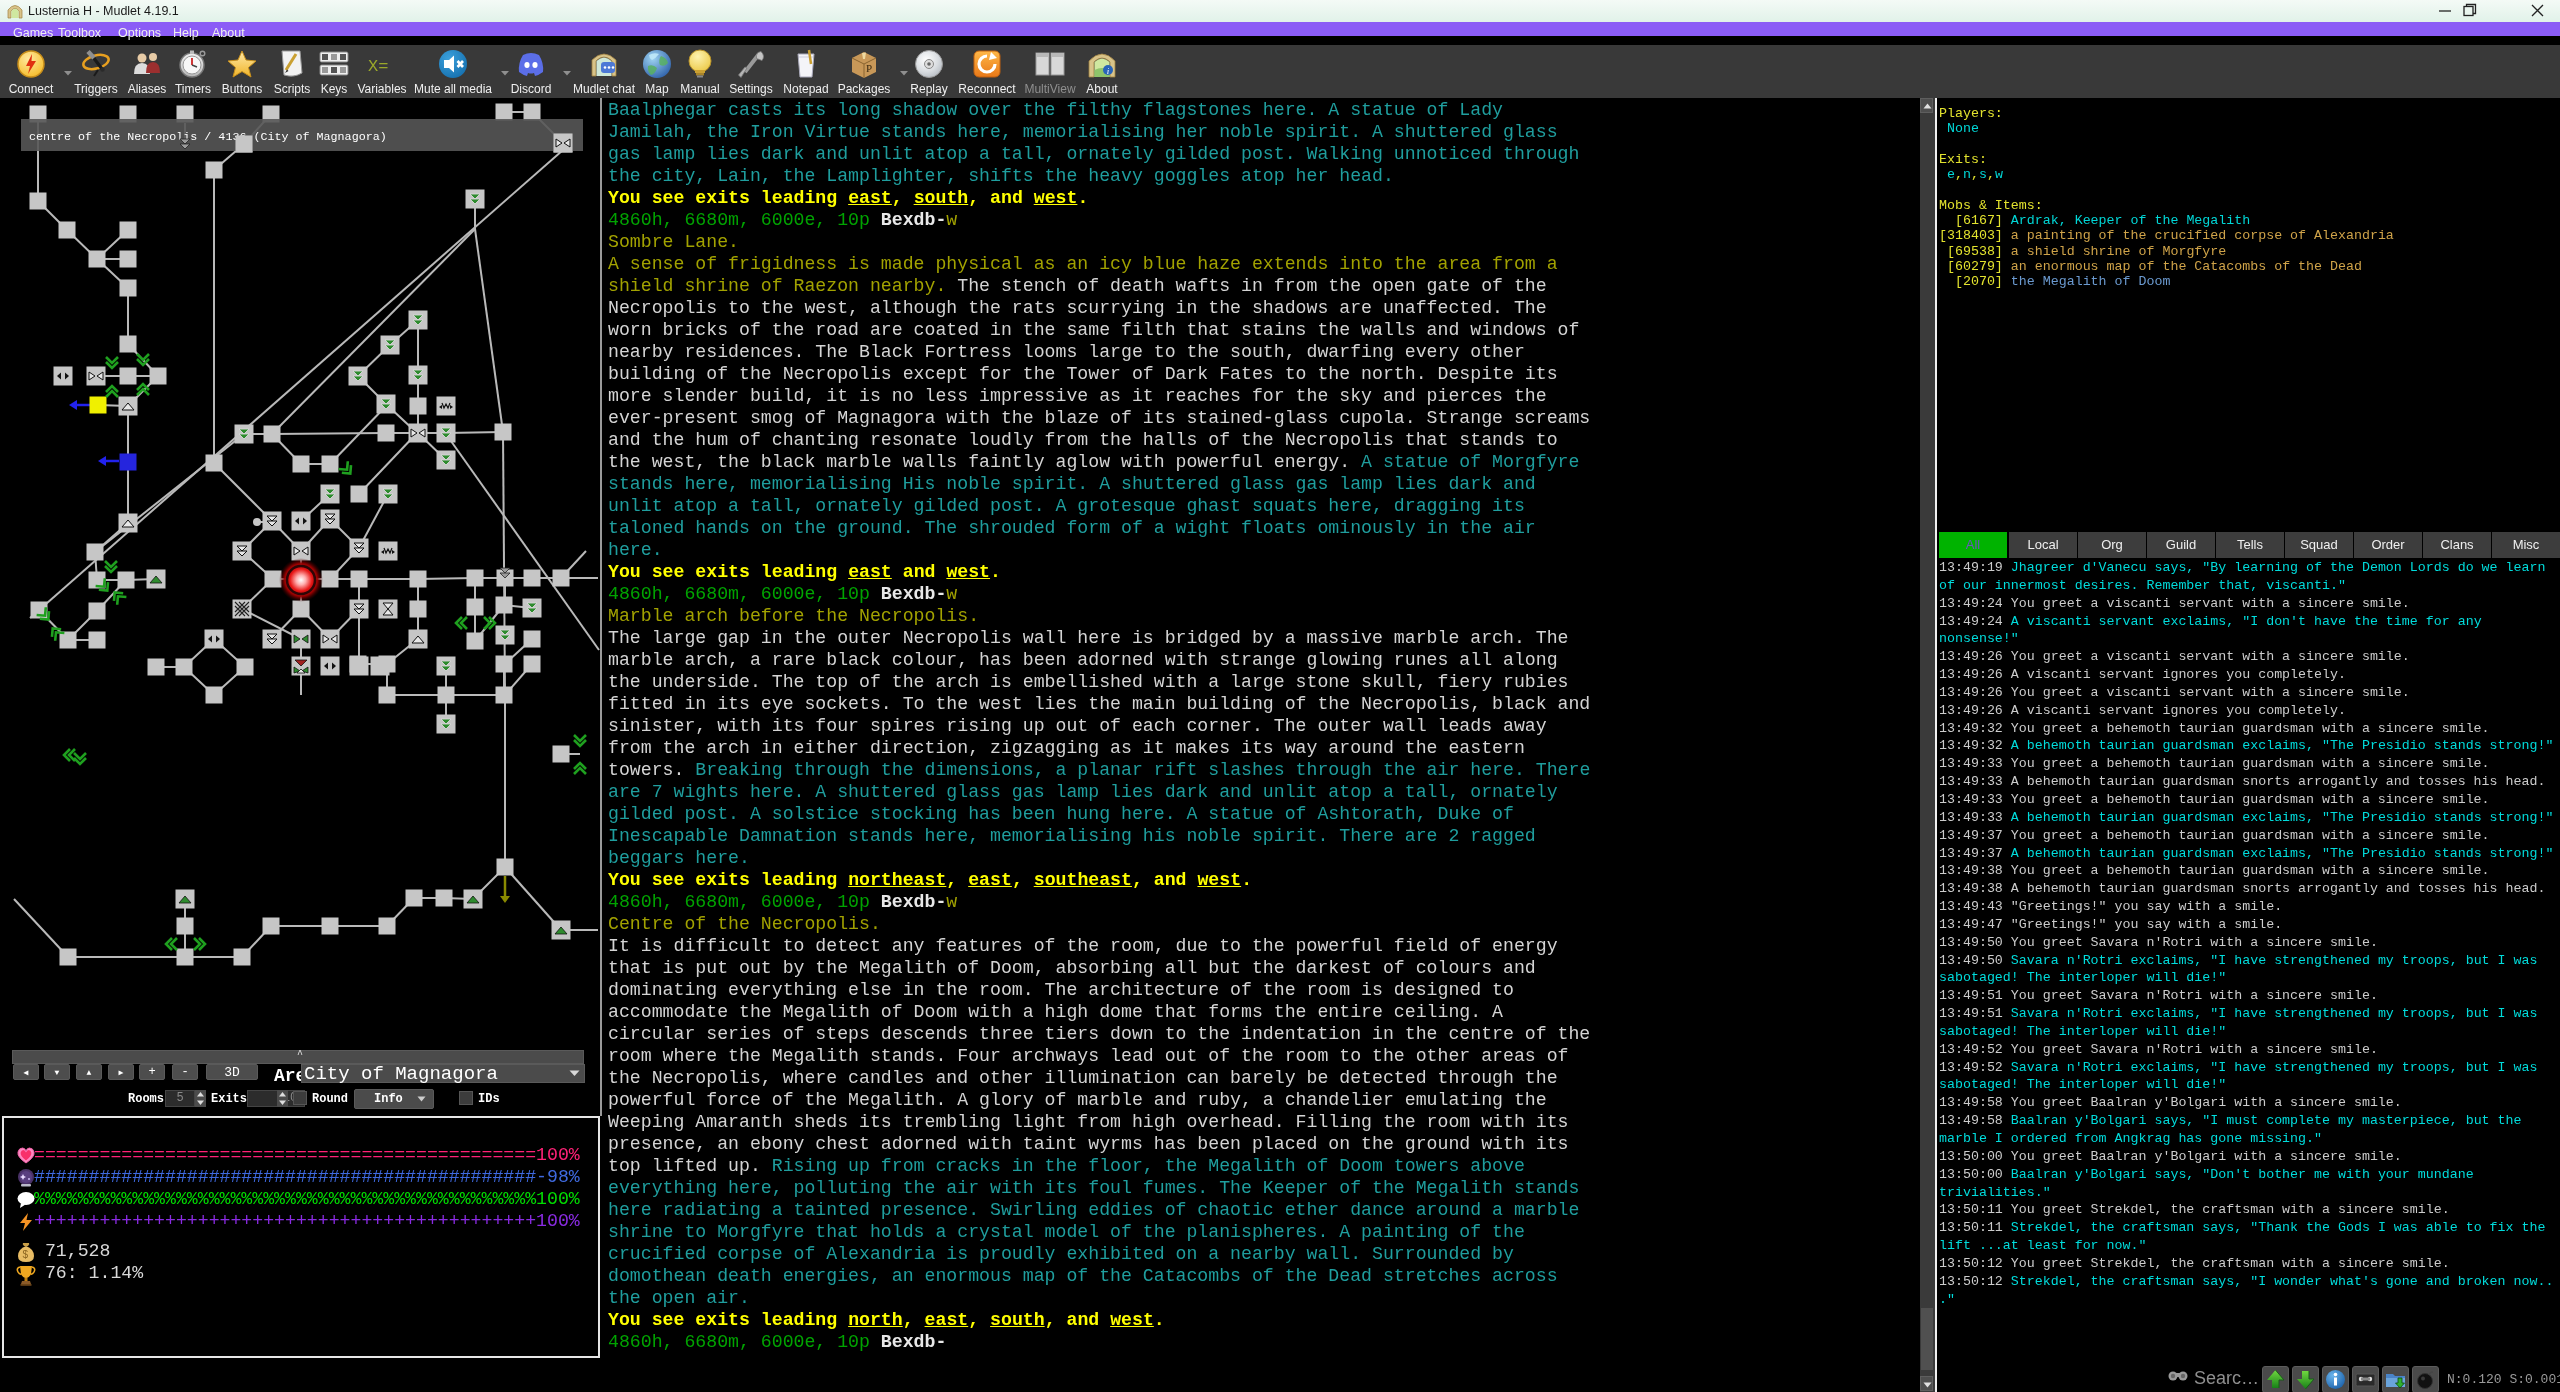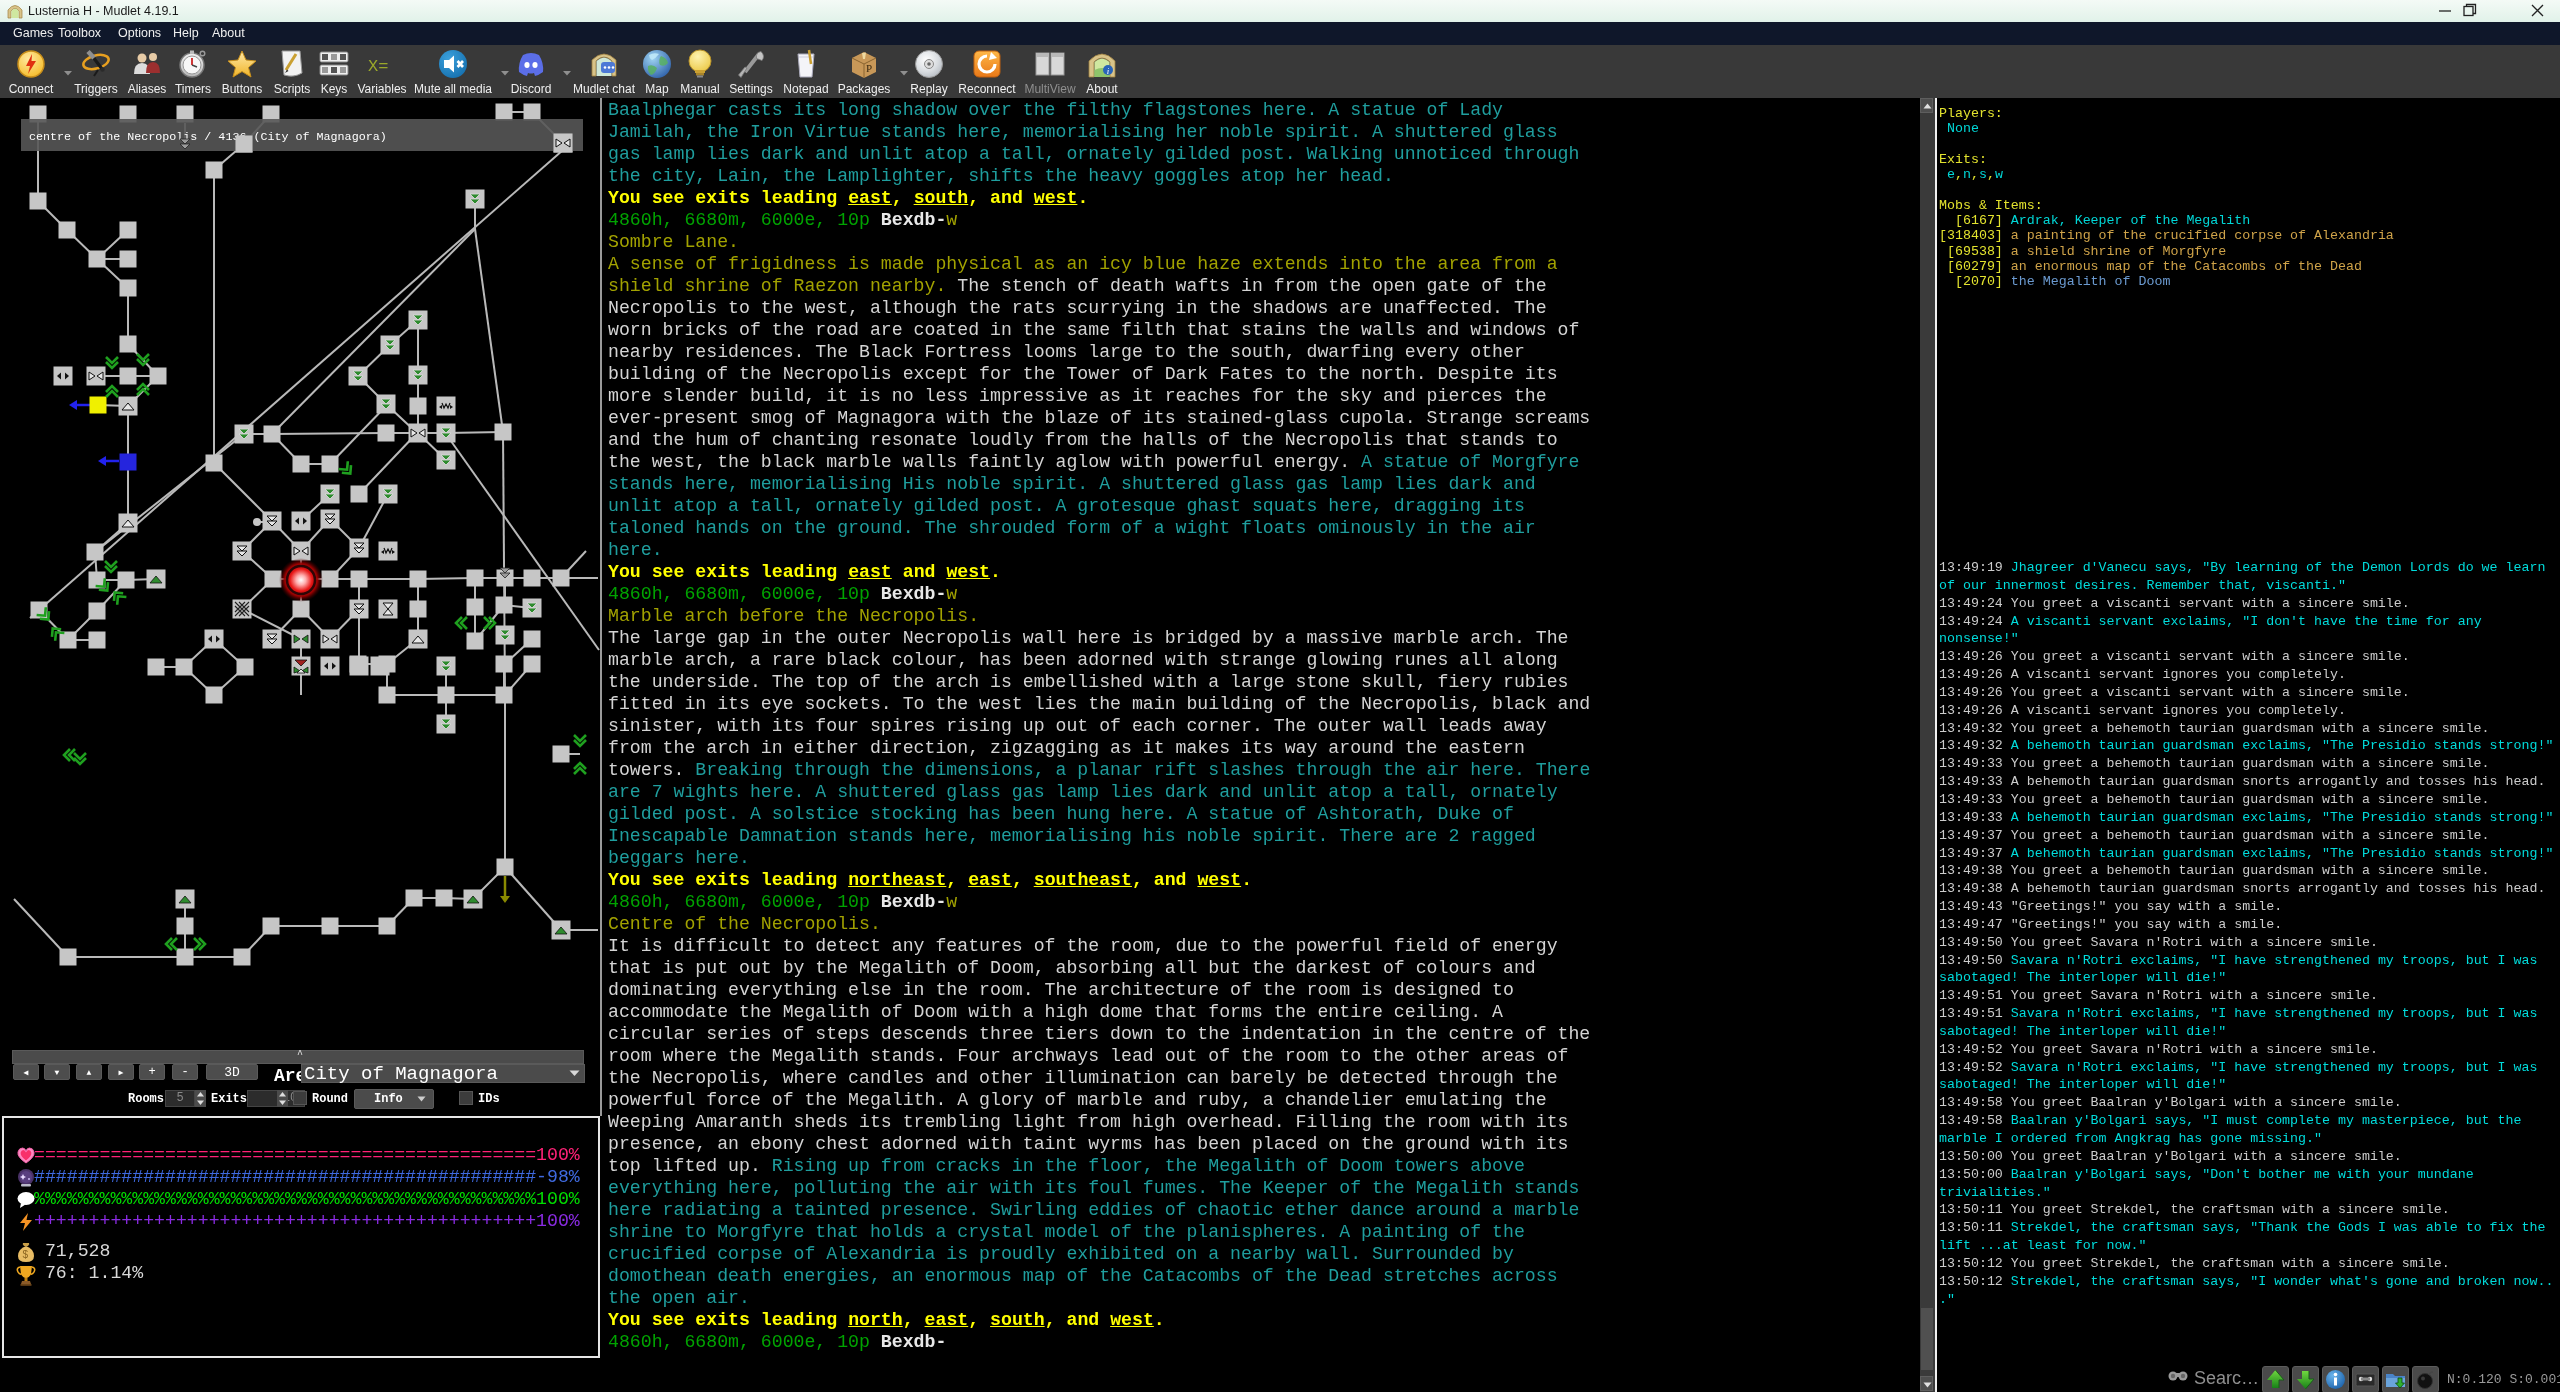--- a/index.html
+++ b/index.html
@@ -2,21 +2,21 @@
 <html><head>
 <meta charset="utf-8">
 <style>
   html,body{margin:0;padding:0;background:#000;}
   #app{position:relative;width:2560px;height:1392px;background:#000;overflow:hidden;
        font-family:"Liberation Sans",sans-serif;}
   .abs{position:absolute;}
   #titlebar{position:absolute;left:0;top:0;width:2560px;height:22px;
     background:linear-gradient(180deg,#f4faf6 0%,#e1f2e9 100%);color:#111;}
   #titletext{position:absolute;left:28px;top:4px;font-size:12.5px;color:#1a1a1a;}
-  #menubar{position:absolute;left:0;top:22px;width:2560px;height:23px;background:#0f172a;color:#efefef;font-size:13px;}
+  #menubar{position:absolute;left:0;top:22px;width:2560px;height:14px;background:#8b5cf6;color:#efefef;font-size:13px;}
   .menuitem{position:absolute;top:4px;font-size:12.5px;}
   #toolbar{position:absolute;left:0;top:45px;width:2560px;height:53px;background:#393939;}
   .tool{position:absolute;text-align:center;color:#f0f0f0;font-size:12px;}
   .tool .lbl{position:absolute;top:34px;width:200px;left:50%;transform:translateX(-50%);}
   #mapsvg{position:absolute;left:2px;top:98px;}
   #maptext{position:absolute;left:608px;top:99px;font-family:"Liberation Mono",monospace;
      font-size:18.2px;line-height:22px;white-space:pre;color:#d4d4d4;}
   .tl{color:#1f9e9e;}
   .wh{color:#d4d4d4;}
   .yl{color:#ffff00;font-weight:bold;}
@@ -878,20 +878,31 @@
 
 <span class="iy">Exits:</span>
 <span class="ic"> e</span><span class="iy">,</span><span class="ic">n</span><span class="iy">,</span><span class="ic">s</span><span class="iy">,</span><span class="ic">w</span>
 
 <span class="iy">Mobs &amp; Items:</span>
 <span class="iy">  [6167] </span><span class="ic">Ardrak, Keeper of the Megalith</span>
 <span class="iy">[318403] </span><span class="ig">a painting of the crucified corpse of Alexandria</span>
 <span class="iy"> [69538] </span><span class="ig">a shield shrine of Morgfyre</span>
 <span class="iy"> [60279] </span><span class="ig">an enormous map of the Catacombs of the Dead</span>
 <span class="iy">  [2070] </span><span class="ib">the Megalith of Doom</span></div>
+<div id="tabs">
+        <div class="tab" style="left:0px;width:68px;background:#00b300;color:#6a55c0;">All</div>
+<div class="tab" style="left:70px;width:68px;">Local</div>
+<div class="tab" style="left:139px;width:68px;">Org</div>
+<div class="tab" style="left:208px;width:68px;">Guild</div>
+<div class="tab" style="left:277px;width:68px;">Tells</div>
+<div class="tab" style="left:346px;width:68px;">Squad</div>
+<div class="tab" style="left:415px;width:68px;">Order</div>
+<div class="tab" style="left:484px;width:68px;">Clans</div>
+<div class="tab" style="left:553px;width:68px;">Misc</div>
+      </div>
 <div id="chatlog"><span class="cw">13:49:19</span><span class="cc"> Jhagreer d'Vanecu says, "By learning of the Demon Lords do we learn</span>
 <span class="cc">of our innermost desires. Remember that, viscanti."</span>
 <span class="cw">13:49:24 You greet a viscanti servant with a sincere smile.</span>
 <span class="cw">13:49:24</span><span class="cc"> A viscanti servant exclaims, "I don't have the time for any</span>
 <span class="cc">nonsense!"</span>
 <span class="cw">13:49:26 You greet a viscanti servant with a sincere smile.</span>
 <span class="cw">13:49:26 A viscanti servant ignores you completely.</span>
 <span class="cw">13:49:26 You greet a viscanti servant with a sincere smile.</span>
 <span class="cw">13:49:26 A viscanti servant ignores you completely.</span>
 <span class="cw">13:49:32 You greet a behemoth taurian guardsman with a sincere smile.</span>

